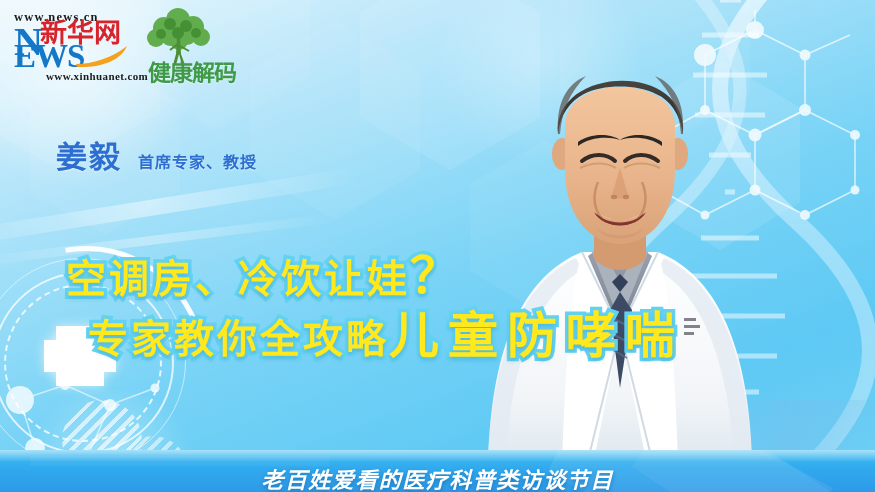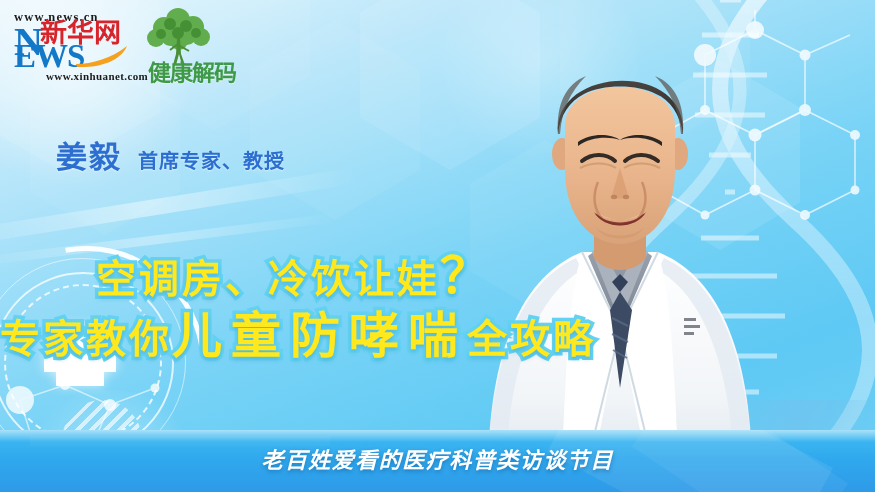--- a/index.html
+++ b/index.html
@@ -101,52 +101,52 @@
 
   
   .guest{position:absolute;left:56px;top:128px;margin-top:11px;}
   .guest-row1{display:flex;align-items:baseline;white-space:nowrap;}
   .guest-name{
     font-size:31px;font-weight:700;color:#2d6fd1;letter-spacing:2px;
     line-height:36px;
     text-shadow:0 1px 2px rgba(255,255,255,.5);
   }
   .guest-title{
-    font-size:20px;font-weight:700;color:#2d6fd1;letter-spacing:1px;
+    font-size:16px;font-weight:700;color:#2d6fd1;letter-spacing:1px;
     margin-left:16px;line-height:36px;
     text-shadow:0 1px 2px rgba(255,255,255,.5);
   }
   .guest-affil{
     font-size:22px;font-weight:700;color:#2d6fd1;letter-spacing:1px;
     line-height:32px;margin-top:2px;white-space:nowrap;
     text-shadow:0 1px 2px rgba(255,255,255,.5);
   }
 
   
   .doctor{position:absolute;left:470px;top:30px;width:300px;height:430px;}
 
   
   .headline{position:absolute;left:0;top:248px;width:875px;}
   .hl-line{display:flex;align-items:flex-end;white-space:nowrap;}
-  .hl-line.l1{padding-left:96px;}
-  .hl-line.l2{margin-top:4px;}
+  .hl-line.l1{padding-left:66px;}
+  .hl-line.l2{padding-left:88px;margin-top:4px;}
 
   .hl{
     font-weight:700;color:#FFE81C;
     -webkit-text-stroke:7px #63d2f2;
     paint-order:stroke fill;
     text-shadow:0 3px 4px rgba(30,120,170,.28);
   }
   .hl.sm{font-size:40px;letter-spacing:3px;line-height:50px;}
   .hl.lg{font-size:50px;letter-spacing:9px;line-height:56px;}
   .hl.q{font-size:50px;letter-spacing:0px;line-height:56px;}
 
   
   .band{
-    position:absolute;left:0;bottom:0;width:875px;height:62px;
+    position:absolute;left:0;bottom:0;width:875px;height:42px;
     background:linear-gradient(180deg,#42bdf2 0%,#30a9ee 45%,#2e9ae8 100%);
     overflow:hidden;
   }
   .band-streak{position:absolute;background:rgba(255,255,255,.22);}
   .band-top-edge{
     position:absolute;left:0;top:0;width:100%;height:12px;
     background:linear-gradient(180deg,rgba(255,255,255,.55),rgba(255,255,255,0));
   }
   .tagline{
     position:absolute;left:0;top:0;width:875px;height:55px;
@@ -405,22 +405,22 @@
     <path d="M126 198 C138 208 162 208 174 198 C164 212 136 212 126 198 Z" fill="#cf9268" opacity=".45"></path>
   </svg>
 
   <div class="headline">
     <div class="hl-line l1">
       <span class="hl sm">空调房、冷饮让娃</span>
       <span class="hl q">？</span>
     </div>
     <div class="hl-line l2">
       <span class="hl sm">专家教你</span>
+      <span class="hl sm">全攻略</span>
       <span class="hl lg">儿童防哮喘</span>
-      <span class="hl sm">全攻略</span>
     </div>
   </div>
 
   <div class="band">
     <div class="band-top-edge"></div>
     <div class="band-streak" style="left:560px;top:-30px;width:260px;height:120px;transform:rotate(28deg);opacity:.35;"></div>
     <div class="band-streak" style="left:640px;top:-10px;width:200px;height:90px;transform:rotate(34deg);opacity:.25;"></div>
     <div class="band-streak" style="left:30px;top:6px;width:300px;height:10px;opacity:.18;"></div>
     <div class="tagline">老百姓爱看的医疗科普类访谈节目</div>
   </div>

